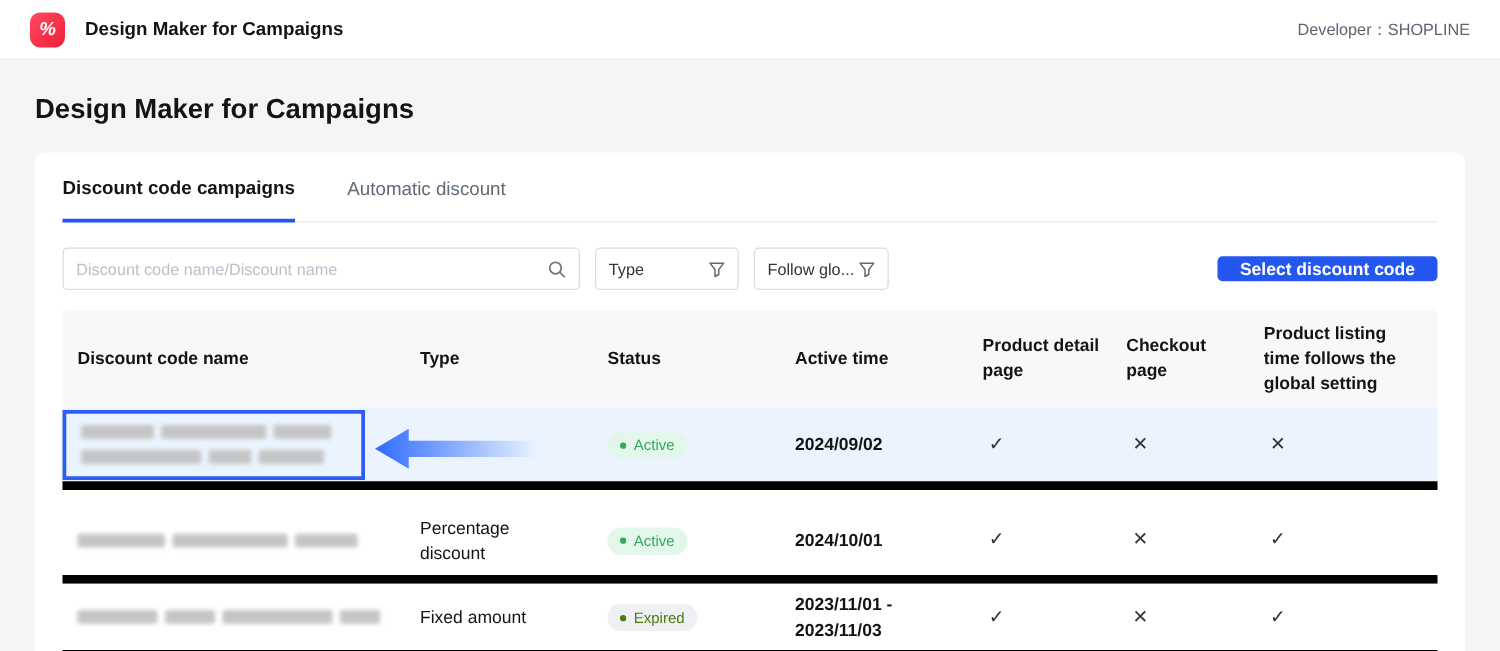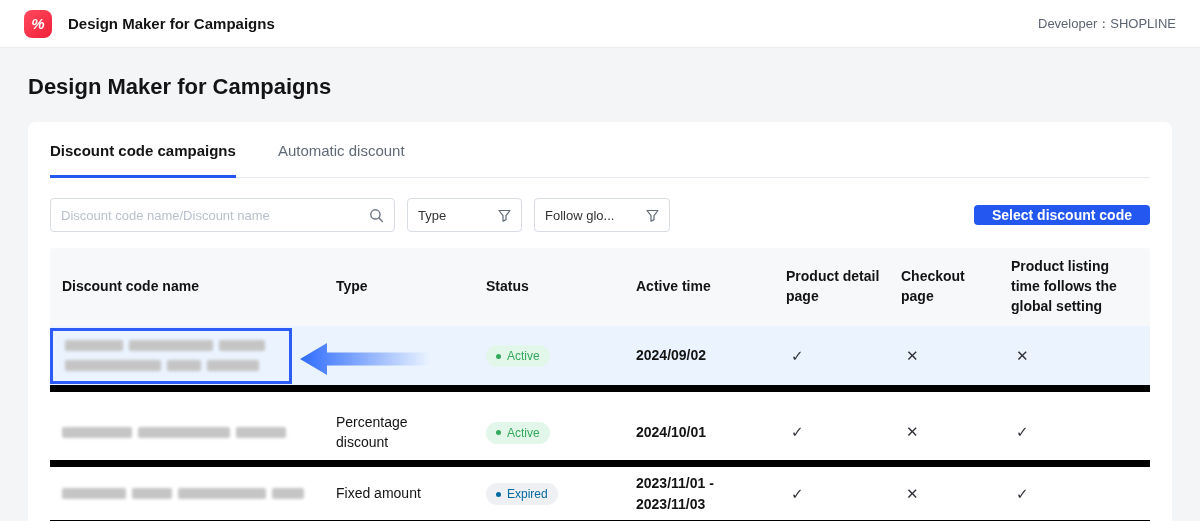--- a/index.html
+++ b/index.html
@@ -29,43 +29,43 @@
   
   .page-title { margin: 26px 28px 0; font-size: 22px; font-weight: 700; color: #141414; }
 
   
   .card {
     margin: 22px 28px 0; background: #fff; border-radius: 8px;
     padding: 0 22px 0; min-height: 400px;
   }
 
   
-  .tabs { display: flex; gap: 42px; padding-top: 18px; border-bottom: 1px solid #e7eaee; }
+  .tabs { display: flex; gap: 42px; padding-top: 18px; border-bottom: 1px solid #e7eaee; align-items: center; }
   .tab { font-size: 15px; padding-bottom: 14px; cursor: pointer; line-height: 21px; }
   .tab.active { font-weight: 700; color: #141414; border-bottom: 3px solid #2457f0; margin-bottom: -1px; }
   .tab.inactive { color: #5f6a76; font-weight: 400; }
 
   
   .filters { margin-top: 20px; display: flex; align-items: center; }
   .search-box {
-    width: 345px; height: 34px; border: 1px solid #d8dce3; border-radius: 4px;
+    width: 414px; height: 34px; border: 1px solid #d8dce3; border-radius: 4px;
     display: flex; align-items: center; padding: 0 10px; background: #fff;
   }
   .search-box input {
     flex: 1; border: none; outline: none; font-size: 13px;
     font-family: "Liberation Sans", sans-serif; color: #333;
   }
   .search-box input::placeholder { color: #b9c0ca; }
   .dropdown {
     margin-left: 12px; height: 34px; border: 1px solid #d8dce3; border-radius: 4px;
     display: flex; align-items: center; justify-content: space-between;
     padding: 0 10px; font-size: 13px; color: #333; background: #fff; cursor: pointer;
   }
   .dropdown.type { width: 115px; }
-  .dropdown.follow { width: 136px; }
+  .dropdown.follow { width: 108px; }
   .dropdown .dd-label { white-space: nowrap; overflow: hidden; text-overflow: ellipsis; }
   .filters .spacer { flex: 1; }
   .primary-btn {
     height: 20px; padding: 0 18px; background: #2457f0; color: #fff;
     border: none; border-radius: 4px; font-size: 14px; font-weight: 700;
     font-family: "Liberation Sans", sans-serif; cursor: pointer;
   }
 
   
   .table { margin-top: 16px; }
@@ -105,21 +105,21 @@
   
   .pointer-arrow { position: absolute; left: 250px; top: 16px; width: 130px; height: 34px; }
 
   
   .pill {
     display: inline-flex; align-items: center; gap: 6px;
     padding: 3px 10px; border-radius: 11px; font-size: 12px; line-height: 16px;
   }
   .pill .dot { width: 5px; height: 5px; border-radius: 50%; background: currentColor; }
   .pill.active { background: #e3f6ea; color: #34a95d; }
-  .pill.expired { background: #eef0f3; color: #0369a1; }
+  .pill.expired { background: #eef0f3; color: #4d7c0f; }
 
   .icon-svg { display: block; }
 </style>
 </head>
 <body>
 
 <div class="topbar">
   <div class="topbar-left">
     <div class="app-logo">
       <span>%</span>

